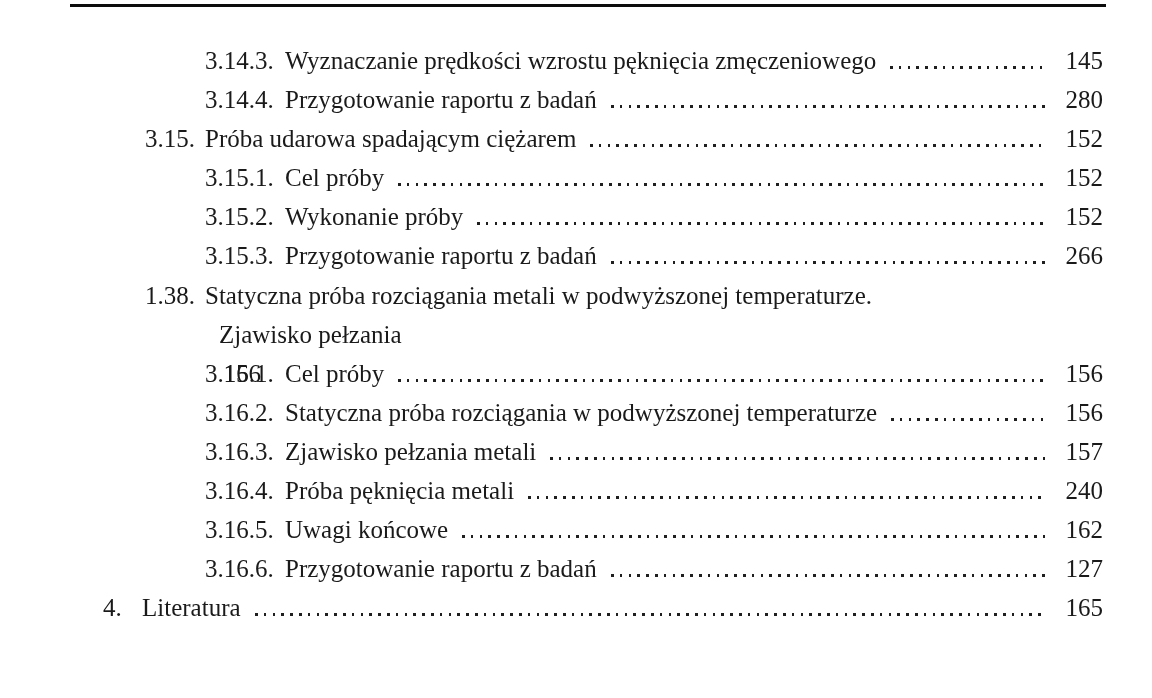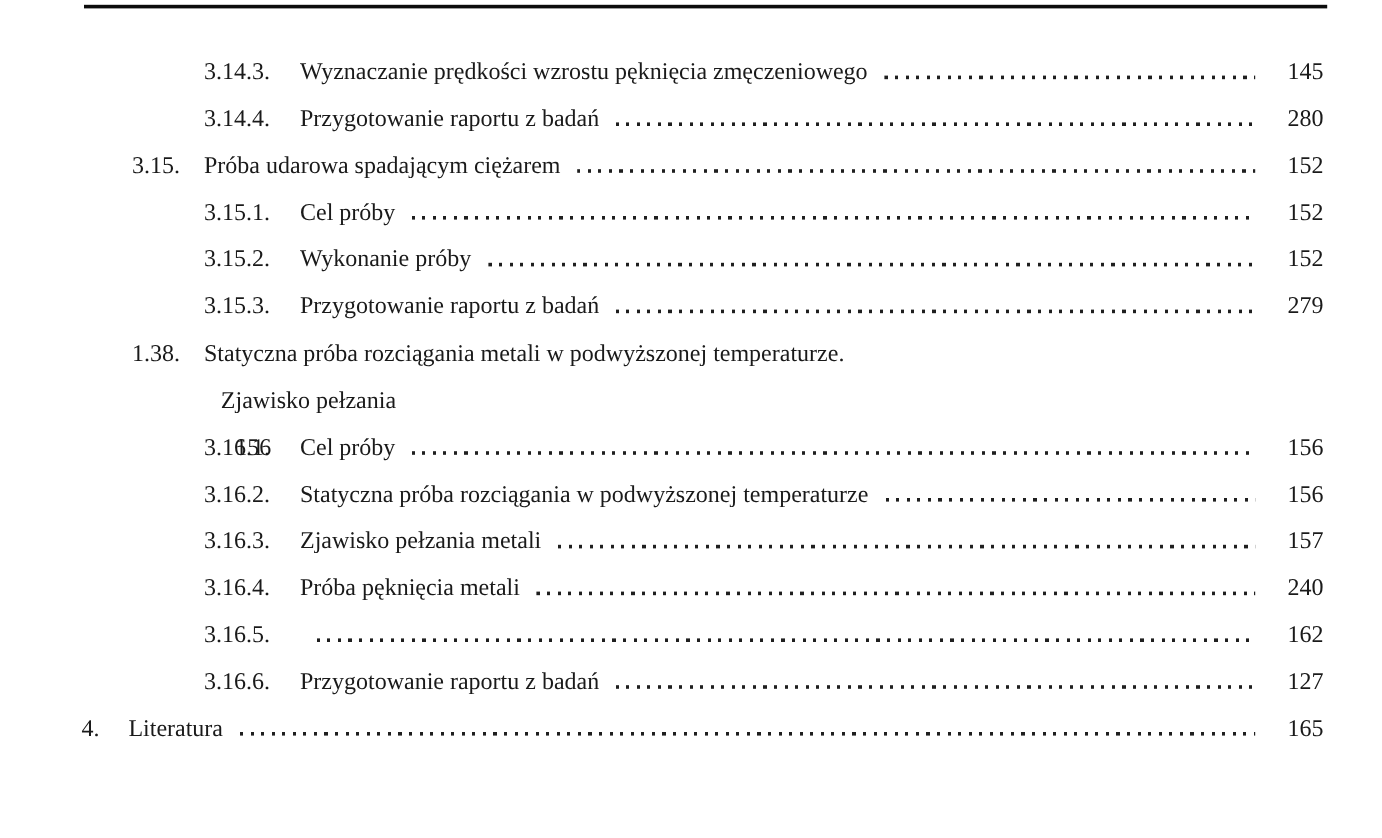--- a/index.html
+++ b/index.html
@@ -33,23 +33,24 @@
   .toc {
     position: absolute;
     left: 68px;
     top: 41px;
     width: 1035px; 
   }
   .row {
     display: flex;
     align-items: baseline;
     height: 39.1px;
-    font-size: 20px;
+    font-size: 25px;
     line-height: 39.1px;
     white-space: nowrap;
+    margin-left: 35px;
   }
   .num  { flex: 0 0 auto; }
   .title { flex: 0 0 auto; }
   .lvl1 { padding-left: 0; }
   .lvl1 .num { width: 39px; }
   .lvl2 { padding-left: 42px; }
   .lvl2 .num { width: 60px; }
   .lvl3 { padding-left: 102px; }
   .lvl3 .num { width: 80px; }
   .continuation { padding-left: 102px; flex-direction: column; }
@@ -106,21 +107,21 @@
       <div class="row lvl3">
     <span class="num">3.15.2.</span>
     <span class="title">Wykonanie próby</span>
     <span class="leader"></span>
     <span class="pagenum">152</span>
   </div>
       <div class="row lvl3">
     <span class="num">3.15.3.</span>
     <span class="title">Przygotowanie raportu z badań</span>
     <span class="leader"></span>
-    <span class="pagenum">279</span>
+    <span class="pagenum">266</span>
   </div>
       <div class="row lvl2">
     <span class="num">1.38.</span>
     <span class="title">Statyczna próba rozciągania metali w podwyższonej temperaturze.</span>
 
   </div>
       <div class="row lvl2 continuation">
 
     <span class="title">Zjawisko pełzania</span>
     <span class="leader"></span>
@@ -145,20 +146,21 @@
     <span class="pagenum">157</span>
   </div>
       <div class="row lvl3">
     <span class="num">3.16.4.</span>
     <span class="title">Próba pęknięcia metali</span>
     <span class="leader"></span>
     <span class="pagenum">240</span>
   </div>
       <div class="row lvl3">
     <span class="num">3.16.5.</span>
+    <span class="title">Uwagi końcowe</span>
     <span class="leader"></span>
     <span class="pagenum">162</span>
   </div>
       <div class="row lvl3">
     <span class="num">3.16.6.</span>
     <span class="title">Przygotowanie raportu z badań</span>
     <span class="leader"></span>
     <span class="pagenum">127</span>
   </div>
       <div class="row lvl1">

